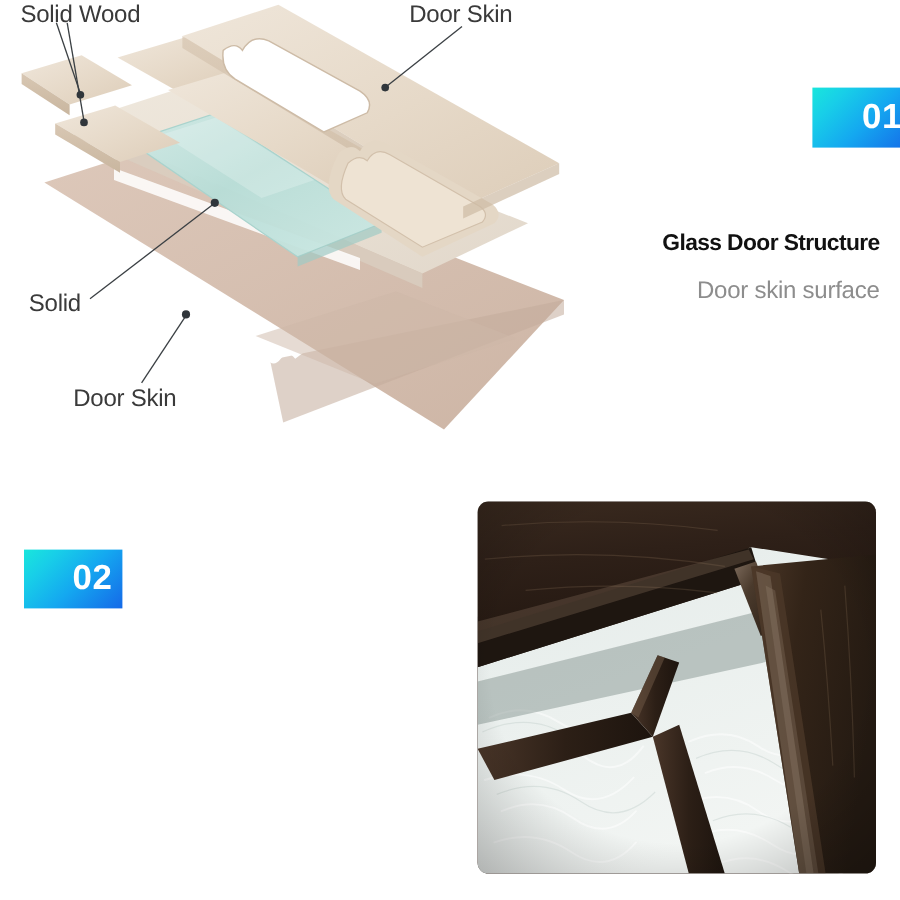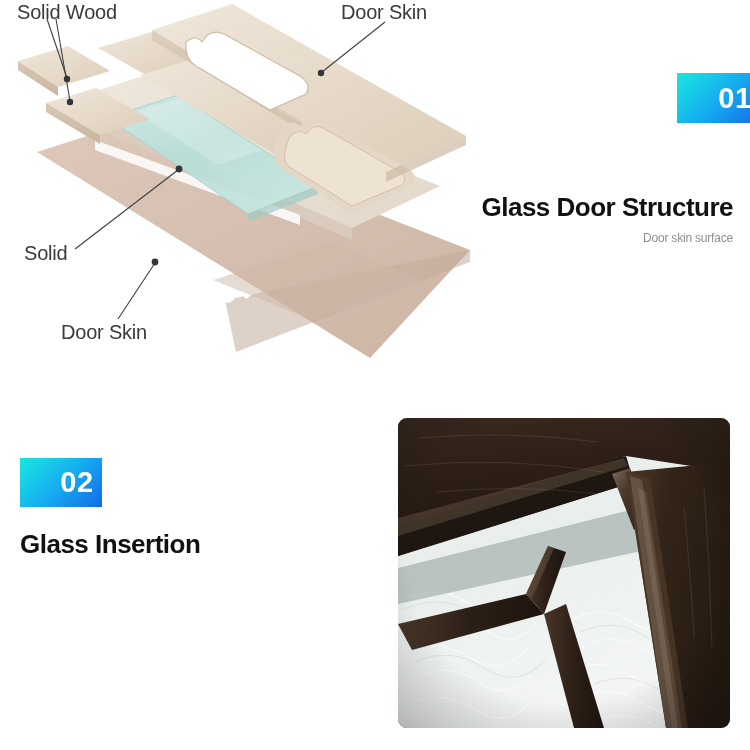--- a/index.html
+++ b/index.html
@@ -67,29 +67,29 @@
     top: 458px;
     width: 50px;
     height: 49px;
   }
 
   
   .section-heading {
     position: absolute;
     font-family: "Liberation Sans", sans-serif;
     font-weight: bold;
-    font-size: 26px;
+    font-size: 19px;
     color: #111111;
     letter-spacing: -0.5px;
     white-space: nowrap;
   }
   .section-sub {
     position: absolute;
     font-family: "Liberation Sans", sans-serif;
-    font-size: 12px;
+    font-size: 20px;
     color: #8d8d8d;
     letter-spacing: -0.2px;
     white-space: nowrap;
   }
   #sec1-heading { right: 17px; top: 192px; }
   #sec1-sub1    { right: 17px; top: 231px; }
   #sec1-sub2    { right: 17px; top: 260px; }
 
   #sec2-heading { left: 20px; top: 529px; }
   #sec2-sub1    { left: 20px; top: 583px; }
@@ -214,21 +214,20 @@
     <div class="callout-label" id="label-door-skin-bottom">Door Skin</div>
   </div>
 
   <div class="num-badge" id="badge-01">01</div>
 
   <div class="section-heading" id="sec1-heading">Glass Door Structure</div>
   <div class="section-sub" id="sec1-sub1">Door skin surface</div>
 
   <div class="num-badge" id="badge-02">02</div>
 
-  <div class="section-heading" id="sec2-heading">Glass Insertion</div>
 
   <div id="photo-card">
     <svg id="photo-svg" width="332" height="310" viewBox="0 0 332 310" xmlns="http://www.w3.org/2000/svg">
       <defs>
         <linearGradient id="pWoodTop" x1="0" y1="0" x2="0.3" y2="1">
           <stop offset="0%" stop-color="#3a2a1f"></stop>
           <stop offset="45%" stop-color="#2e2018"></stop>
           <stop offset="100%" stop-color="#241811"></stop>
         </linearGradient>
         <linearGradient id="pWoodRight" x1="0" y1="0" x2="1" y2="0.4">

